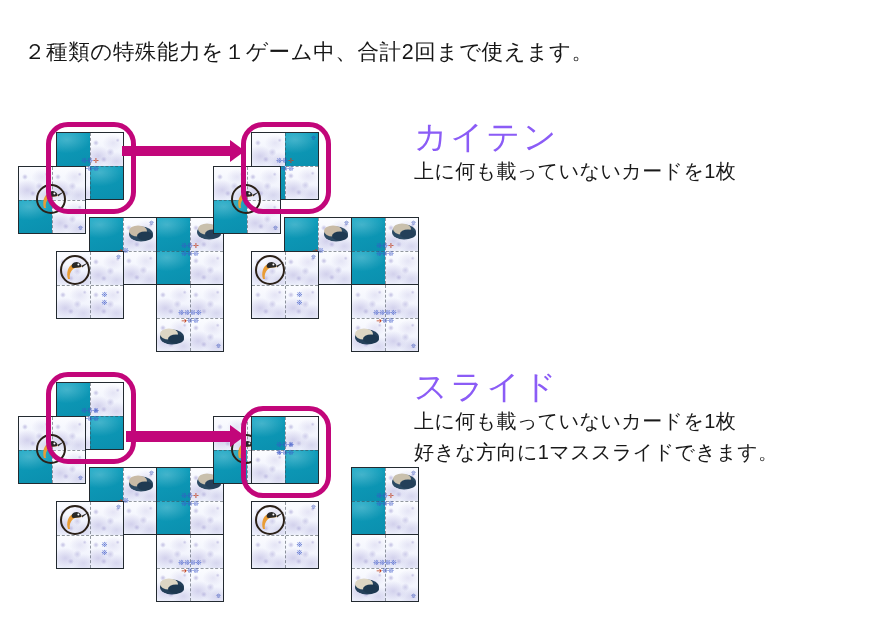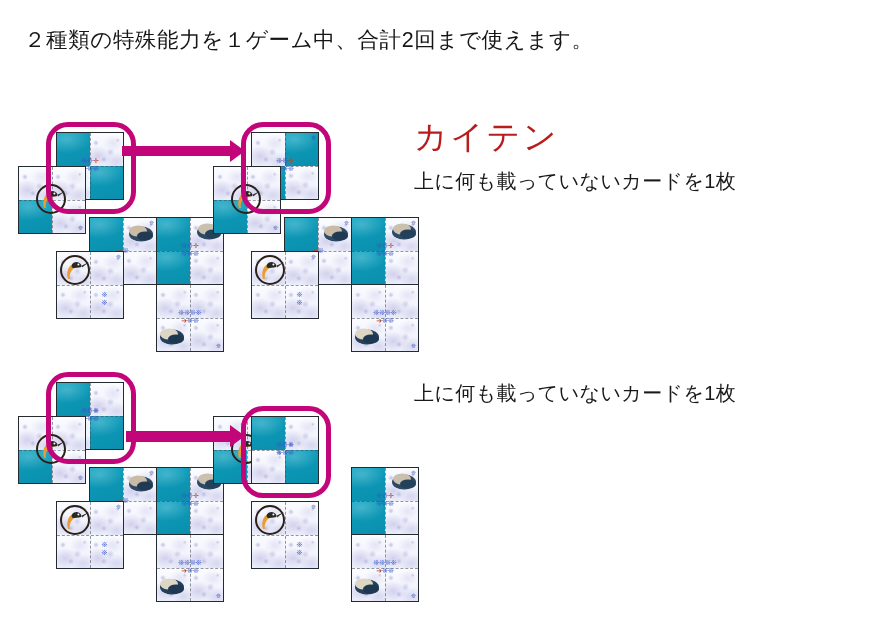--- a/index.html
+++ b/index.html
@@ -7,37 +7,37 @@
     width:890px;height:630px;
     background:#ffffff;
     font-family:"Liberation Sans","DejaVu Sans",sans-serif;
     color:#1a1a1a;
     overflow:hidden;
     position:relative;
   }
   #page{position:absolute;left:0;top:0;width:890px;height:630px;}
 
   
-  .intro{position:absolute;left:24px;top:24px;width:850px;}
+  .intro{position:absolute;left:24px;top:36px;width:850px;}
   .intro-line{
     font-size:21.5px;line-height:33px;letter-spacing:.6px;
     white-space:nowrap;color:#161616;font-weight:400;
   }
 
   
   .section{position:absolute;}
   #sec-kaiten{left:0;top:118px;}
   #sec-slide{left:0;top:368px;}
 
   .txtcol{position:absolute;left:414px;top:0;width:476px;}
   .ability-title{
     font-size:33px;line-height:38px;letter-spacing:2.5px;
-    color:#b91c1c;font-weight:400;white-space:nowrap;
-  }
-  .ability-desc{margin-top:10px;}
+    color:#8b5cf6;font-weight:400;white-space:nowrap;
+  }
+  .ability-desc{}
   .desc-line{
     font-size:20px;line-height:31px;letter-spacing:.4px;
     color:#191919;white-space:nowrap;
   }
 
   
   .boards{position:absolute;left:0;top:0;width:410px;height:240px;}
   .board{position:absolute;top:0;width:200px;height:240px;}
   .board.left{left:18px;}
   .board.right{left:213px;}
@@ -668,19 +668,21 @@
         <div class="hl-ring" style="left:28px;top:38px;width:90px;height:92px;z-index:8;"></div>
       </div>
 
       <div class="arrow" style="left:126px;top:56px;width:130px;height:24px;">
         <div class="shaft" style="left:0;top:7px;width:108px;height:11px;"></div>
         <div class="head" style="left:104px;top:1px;"></div>
       </div>
     </div>
 
     <div class="txtcol">
+      <div class="ability-title">スライド</div>
       <div class="ability-desc">
         <div class="desc-line">上に何も載っていないカードを1枚</div>
+        <div class="desc-line">好きな方向に1マススライドできます。</div>
       </div>
     </div>
   </div>
 
 </div>
 
 </body></html>

